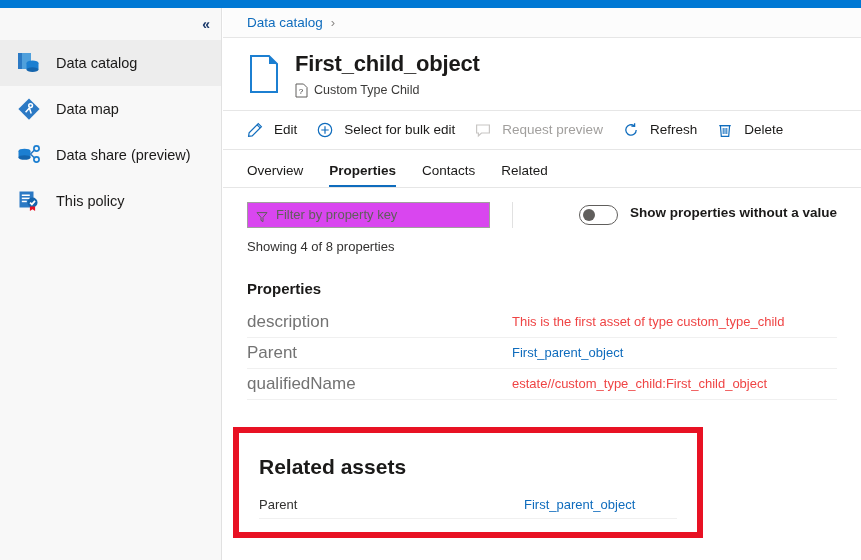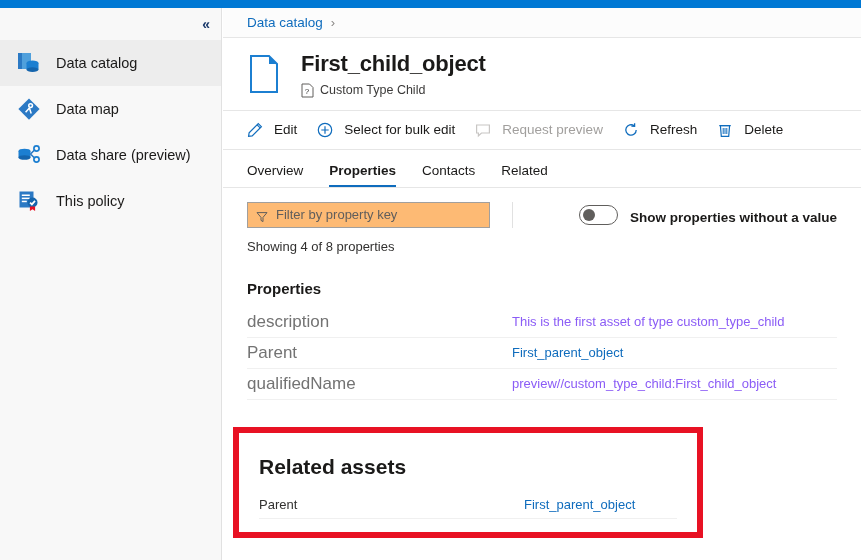--- a/index.html
+++ b/index.html
@@ -55,21 +55,21 @@
   .breadcrumb {
     height: 30px; display: flex; align-items: center;
     padding-left: 24px; gap: 8px;
     border-bottom: 1px solid #e6e6e6;
     background: #fcfcfc;
   }
   .breadcrumb-link { font-size: 13.5px; color: #0f6cbd; cursor: pointer; }
   .breadcrumb-sep { font-size: 13px; color: #8a8886; }
 
   .title-block {
-    display: flex; align-items: flex-start; gap: 20px;
+    display: flex; align-items: flex-start; gap: 14px;
     padding: 14px 24px 12px 24px;
     border-bottom: 1px solid #e6e6e6;
   }
   .doc-icon { width: 34px; height: 40px; flex: 0 0 34px; margin-top: 2px; }
   .asset-title {
     font-size: 22px; font-weight: 700; color: #1b1a19;
     letter-spacing: -0.2px; line-height: 1.12;
   }
   .asset-subtitle {
     display: flex; align-items: center; gap: 6px;
@@ -106,34 +106,34 @@
   .tab.active { font-weight: 700; border-bottom-color: #0f6cbd; }
 
   
   .filter-row {
     display: flex; align-items: center;
     padding: 14px 24px 0 24px; gap: 0;
   }
   .filter-box {
     display: flex; align-items: center; gap: 8px;
     width: 300px; height: 26px;
-    border: 1px solid #a19f9d; background: #fdba74;
+    border: 1px solid #a19f9d; background: #d946ef;
     padding: 0 8px;
   }
   .funnel-icon { width: 12px; height: 12px; flex: 0 0 12px; }
   .filter-input {
     border: none; outline: none; flex: 1;
     font-family: "Liberation Sans", sans-serif;
     font-size: 13px; color: #323130; background: transparent;
   }
   .filter-input::placeholder { color: #605e5c; }
   .v-divider {
     width: 1px; height: 26px; background: #e1e1e1; margin: 0 22px;
   }
-  .toggle-wrap { display: flex; align-items: flex-end; gap: 12px; padding-left: 44px; }
+  .toggle-wrap { display: flex; align-items: flex-start; gap: 12px; padding-left: 44px; }
   .toggle {
     width: 39px; height: 20px; border-radius: 10px;
     border: 1px solid #605e5c; background: #fff;
     position: relative; cursor: pointer; flex: 0 0 39px;
   }
   .toggle .knob {
     position: absolute; left: 3px; top: 3px;
     width: 12px; height: 12px; border-radius: 50%;
     background: #605e5c;
   }
@@ -149,21 +149,21 @@
   .section-heading {
     font-size: 15px; font-weight: 700; color: #1b1a19;
     padding-top: 26px; padding-bottom: 10px;
   }
   .prop-row {
     display: flex; align-items: center;
     height: 31px;
     border-bottom: 1px solid #f0f0f0;
   }
   .prop-key { width: 265px; flex: 0 0 265px; font-size: 17px; color: #737373; }
-  .prop-val { font-size: 13px; color: #8b5cf6; }
+  .prop-val { font-size: 13px; color: #ef4444; }
   .prop-val.link { color: #0f6cbd; cursor: pointer; }
 
   
   .related-wrap {
     position: absolute; left: 10px; top: 419px;
     width: 470px; height: 111px;
     border: 6px solid #e81123;
     background: #ffffff;
   }
   .related-inner { padding: 0 20px; }
@@ -366,21 +366,21 @@
         <span class="prop-val">This is the first asset of type custom_type_child</span>
       </div>
 
       <div class="prop-row">
         <span class="prop-key">Parent</span>
         <span class="prop-val link">First_parent_object</span>
       </div>
 
       <div class="prop-row">
         <span class="prop-key">qualifiedName</span>
-        <span class="prop-val">preview//custom_type_child:First_child_object</span>
+        <span class="prop-val">estate//custom_type_child:First_child_object</span>
       </div>
     </div>
 
     <div class="related-wrap">
       <div class="related-inner">
         <div class="related-heading">Related assets</div>
         <div class="related-row">
           <span class="related-key">Parent</span>
           <span class="related-val">First_parent_object</span>
         </div>

